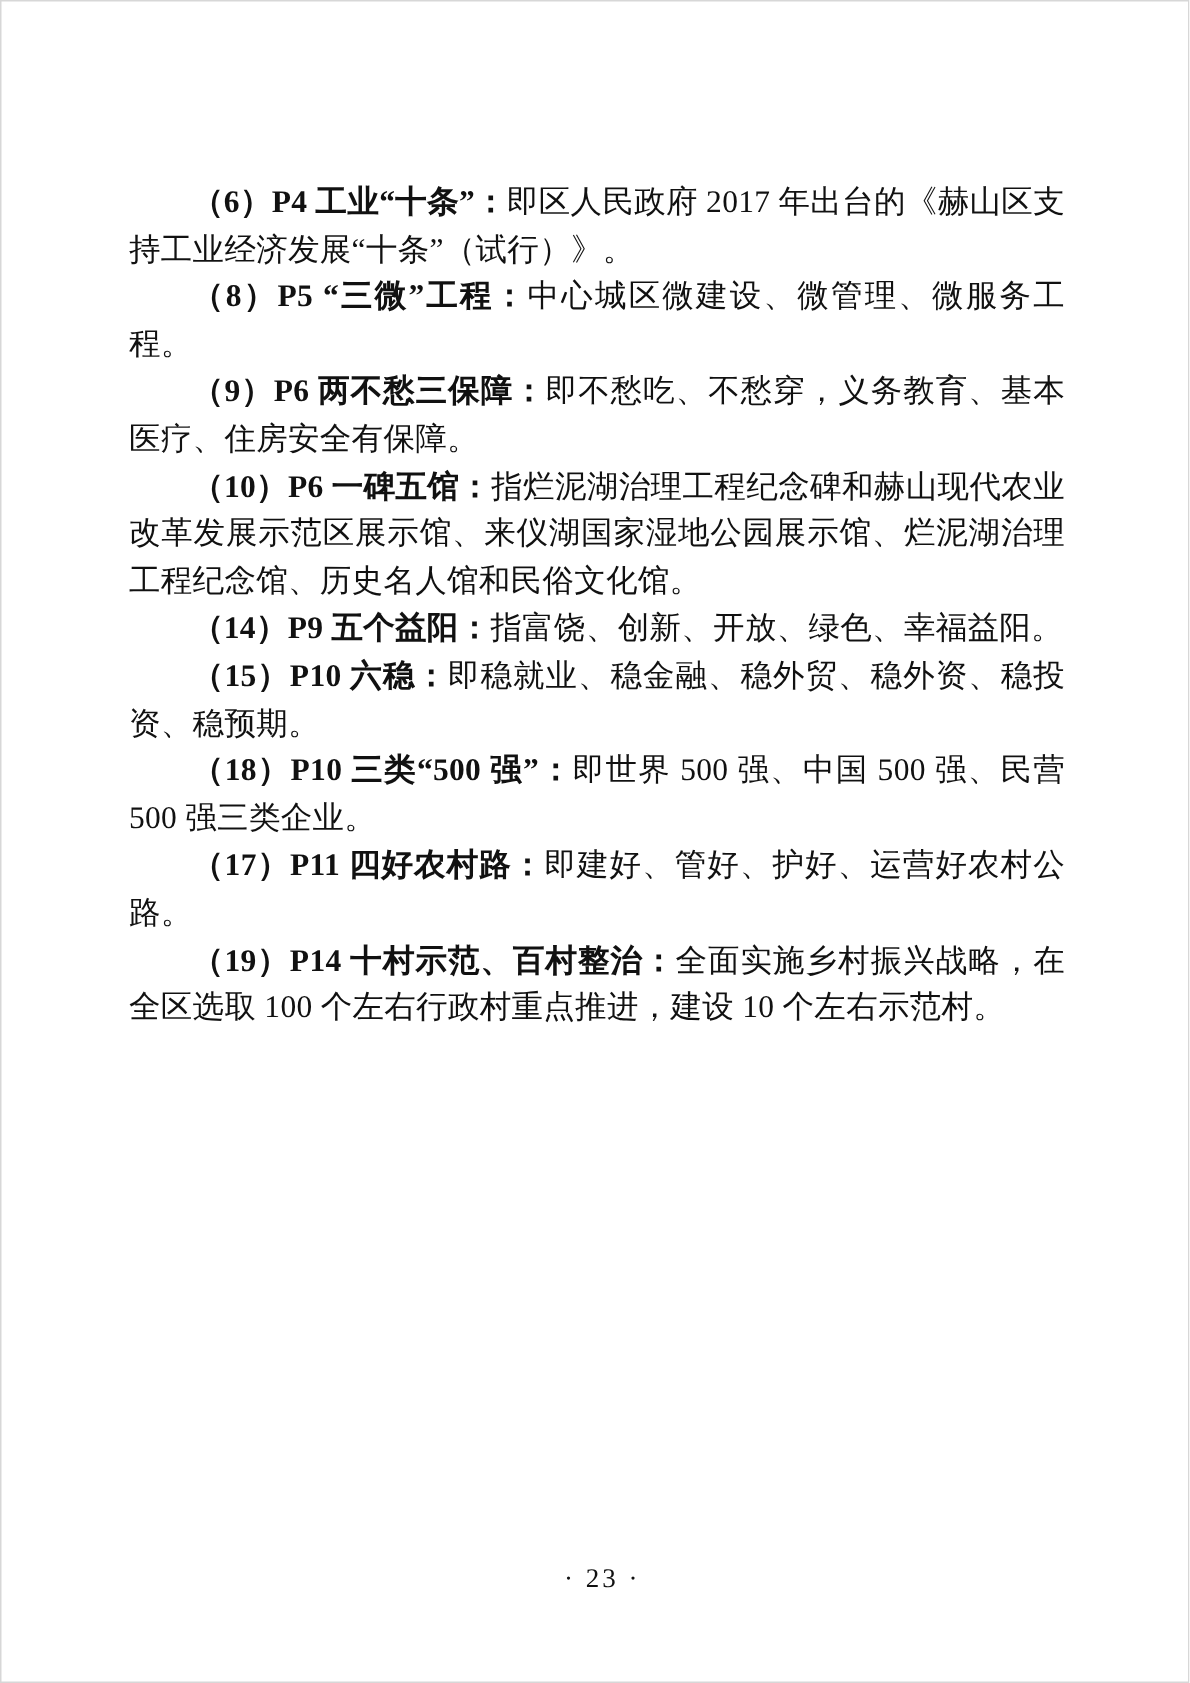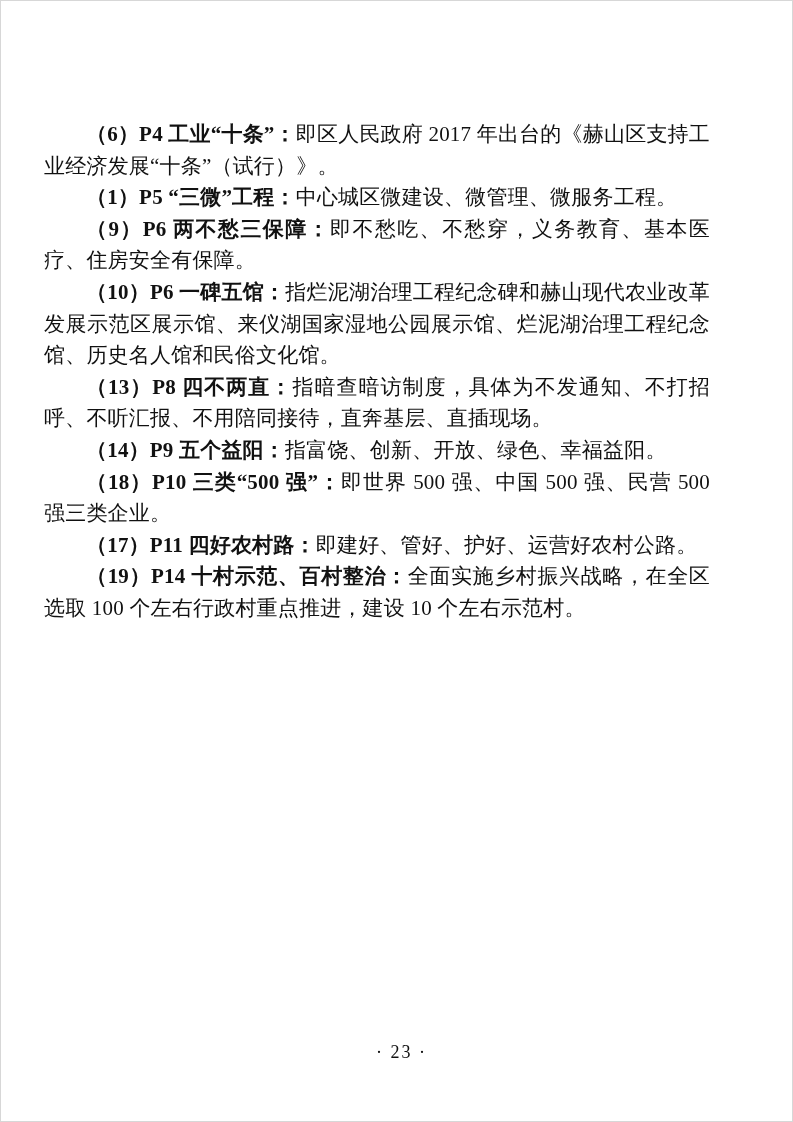--- a/index.html
+++ b/index.html
@@ -7,21 +7,21 @@
     padding: 0;
     background: #ffffff;
   }
   .page {
     position: relative;
     width: 793px;
     height: 1122px;
     background: #ffffff;
     box-sizing: border-box;
     border: 1px solid #d7d7d7;
-    padding: 118px 82px 0 43px;
+    padding: 118px 82px 0 85px;
     font-family: "Liberation Serif", "DejaVu Serif", serif;
     color: #111111;
     overflow: hidden;
   }
   .content p.entry {
     margin: 0;
     font-size: 21px;
     line-height: 31.6px;
     text-align: justify;
     text-indent: 2em;
@@ -46,32 +46,32 @@
 </style>
 </head>
 <body>
 
 <div class="page">
   <div class="content">
 
     <p class="entry"><span class="term">（6）P4 工业“十条”：</span><span class="desc">即区人民政府 2017 年出台的《赫山区支持工业经济发展“十条”（试行）》。</span></p>
 
 
-    <p class="entry"><span class="term">（1）P5 “三微”工程：</span><span class="desc">中心城区微建设、微管理、微服务工程。</span></p>
+    <p class="entry"><span class="term">（8）P5 “三微”工程：</span><span class="desc">中心城区微建设、微管理、微服务工程。</span></p>
 
     <p class="entry"><span class="term">（9）P6 两不愁三保障：</span><span class="desc">即不愁吃、不愁穿，义务教育、基本医疗、住房安全有保障。</span></p>
 
     <p class="entry"><span class="term">（10）P6 一碑五馆：</span><span class="desc">指烂泥湖治理工程纪念碑和赫山现代农业改革发展示范区展示馆、来仪湖国家湿地公园展示馆、烂泥湖治理工程纪念馆、历史名人馆和民俗文化馆。</span></p>
 
 
 
-    <p class="entry"><span class="term">（13）P8 四不两直：</span><span class="desc">指暗查暗访制度，具体为不发通知、不打招呼、不听汇报、不用陪同接待，直奔基层、直插现场。</span></p>
 
     <p class="entry"><span class="term">（14）P9 五个益阳：</span><span class="desc">指富饶、创新、开放、绿色、幸福益阳。</span></p>
 
+    <p class="entry"><span class="term">（15）P10 六稳：</span><span class="desc">即稳就业、稳金融、稳外贸、稳外资、稳投资、稳预期。</span></p>
 
     <p class="entry"><span class="term">（18）P10 三类“500 强”：</span><span class="desc">即世界 500 强、中国 500 强、民营 500 强三类企业。</span></p>
 
     <p class="entry"><span class="term">（17）P11 四好农村路：</span><span class="desc">即建好、管好、护好、运营好农村公路。</span></p>
 
 
     <p class="entry"><span class="term">（19）P14 十村示范、百村整治：</span><span class="desc">全面实施乡村振兴战略，在全区选取 100 个左右行政村重点推进，建设 10 个左右示范村。</span></p>
 
   </div>
 

